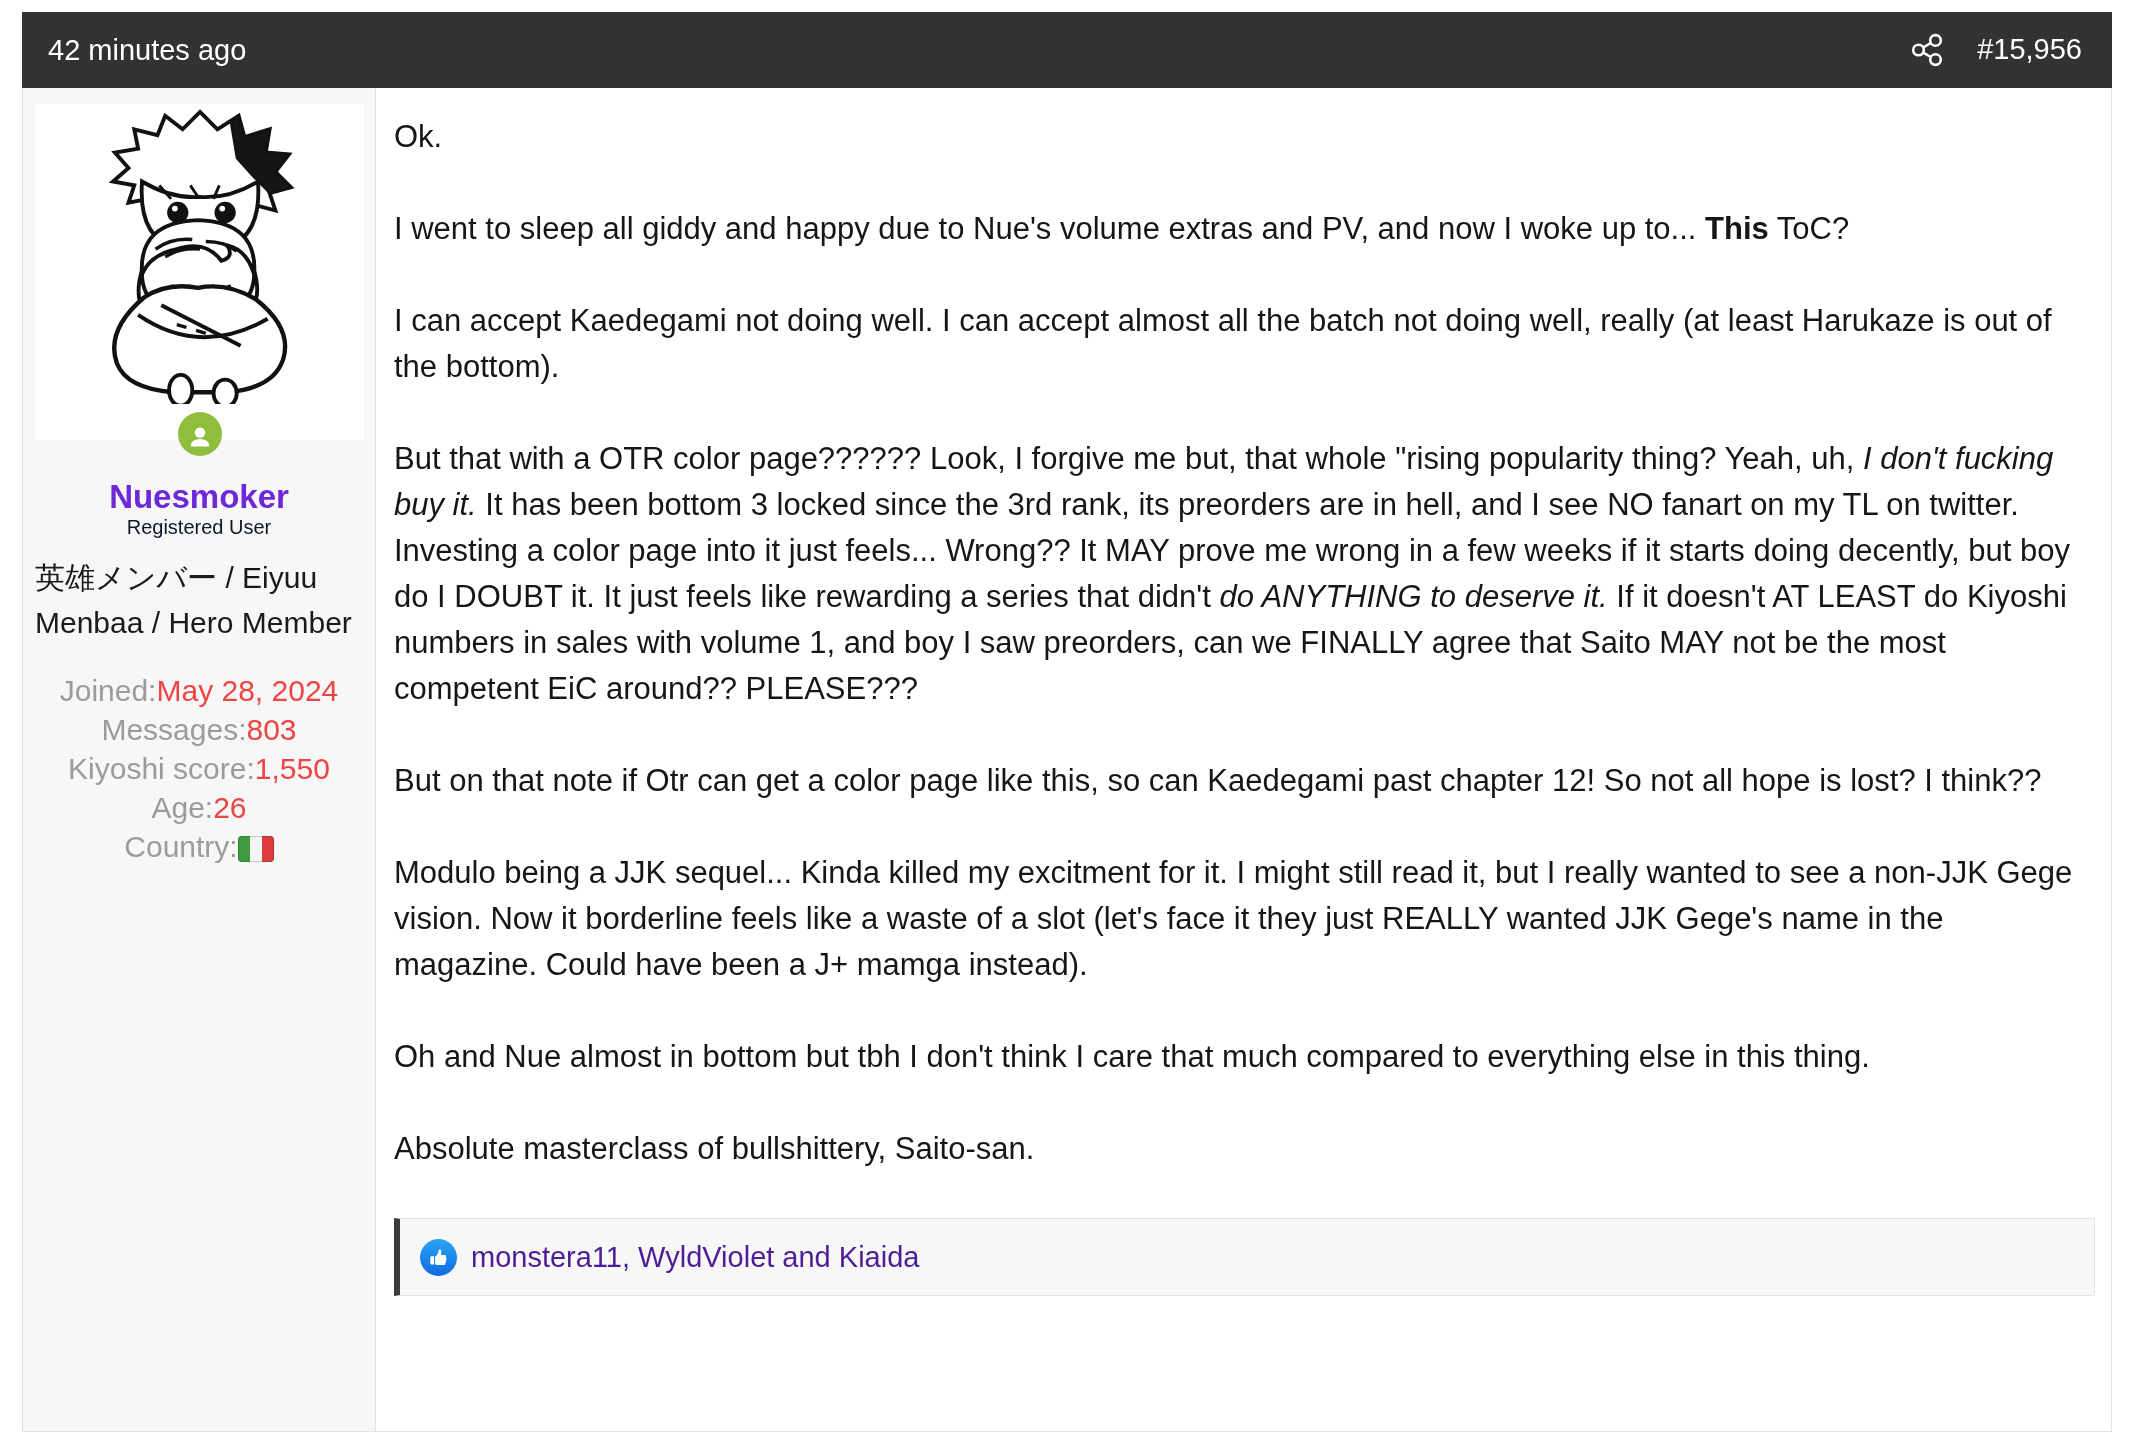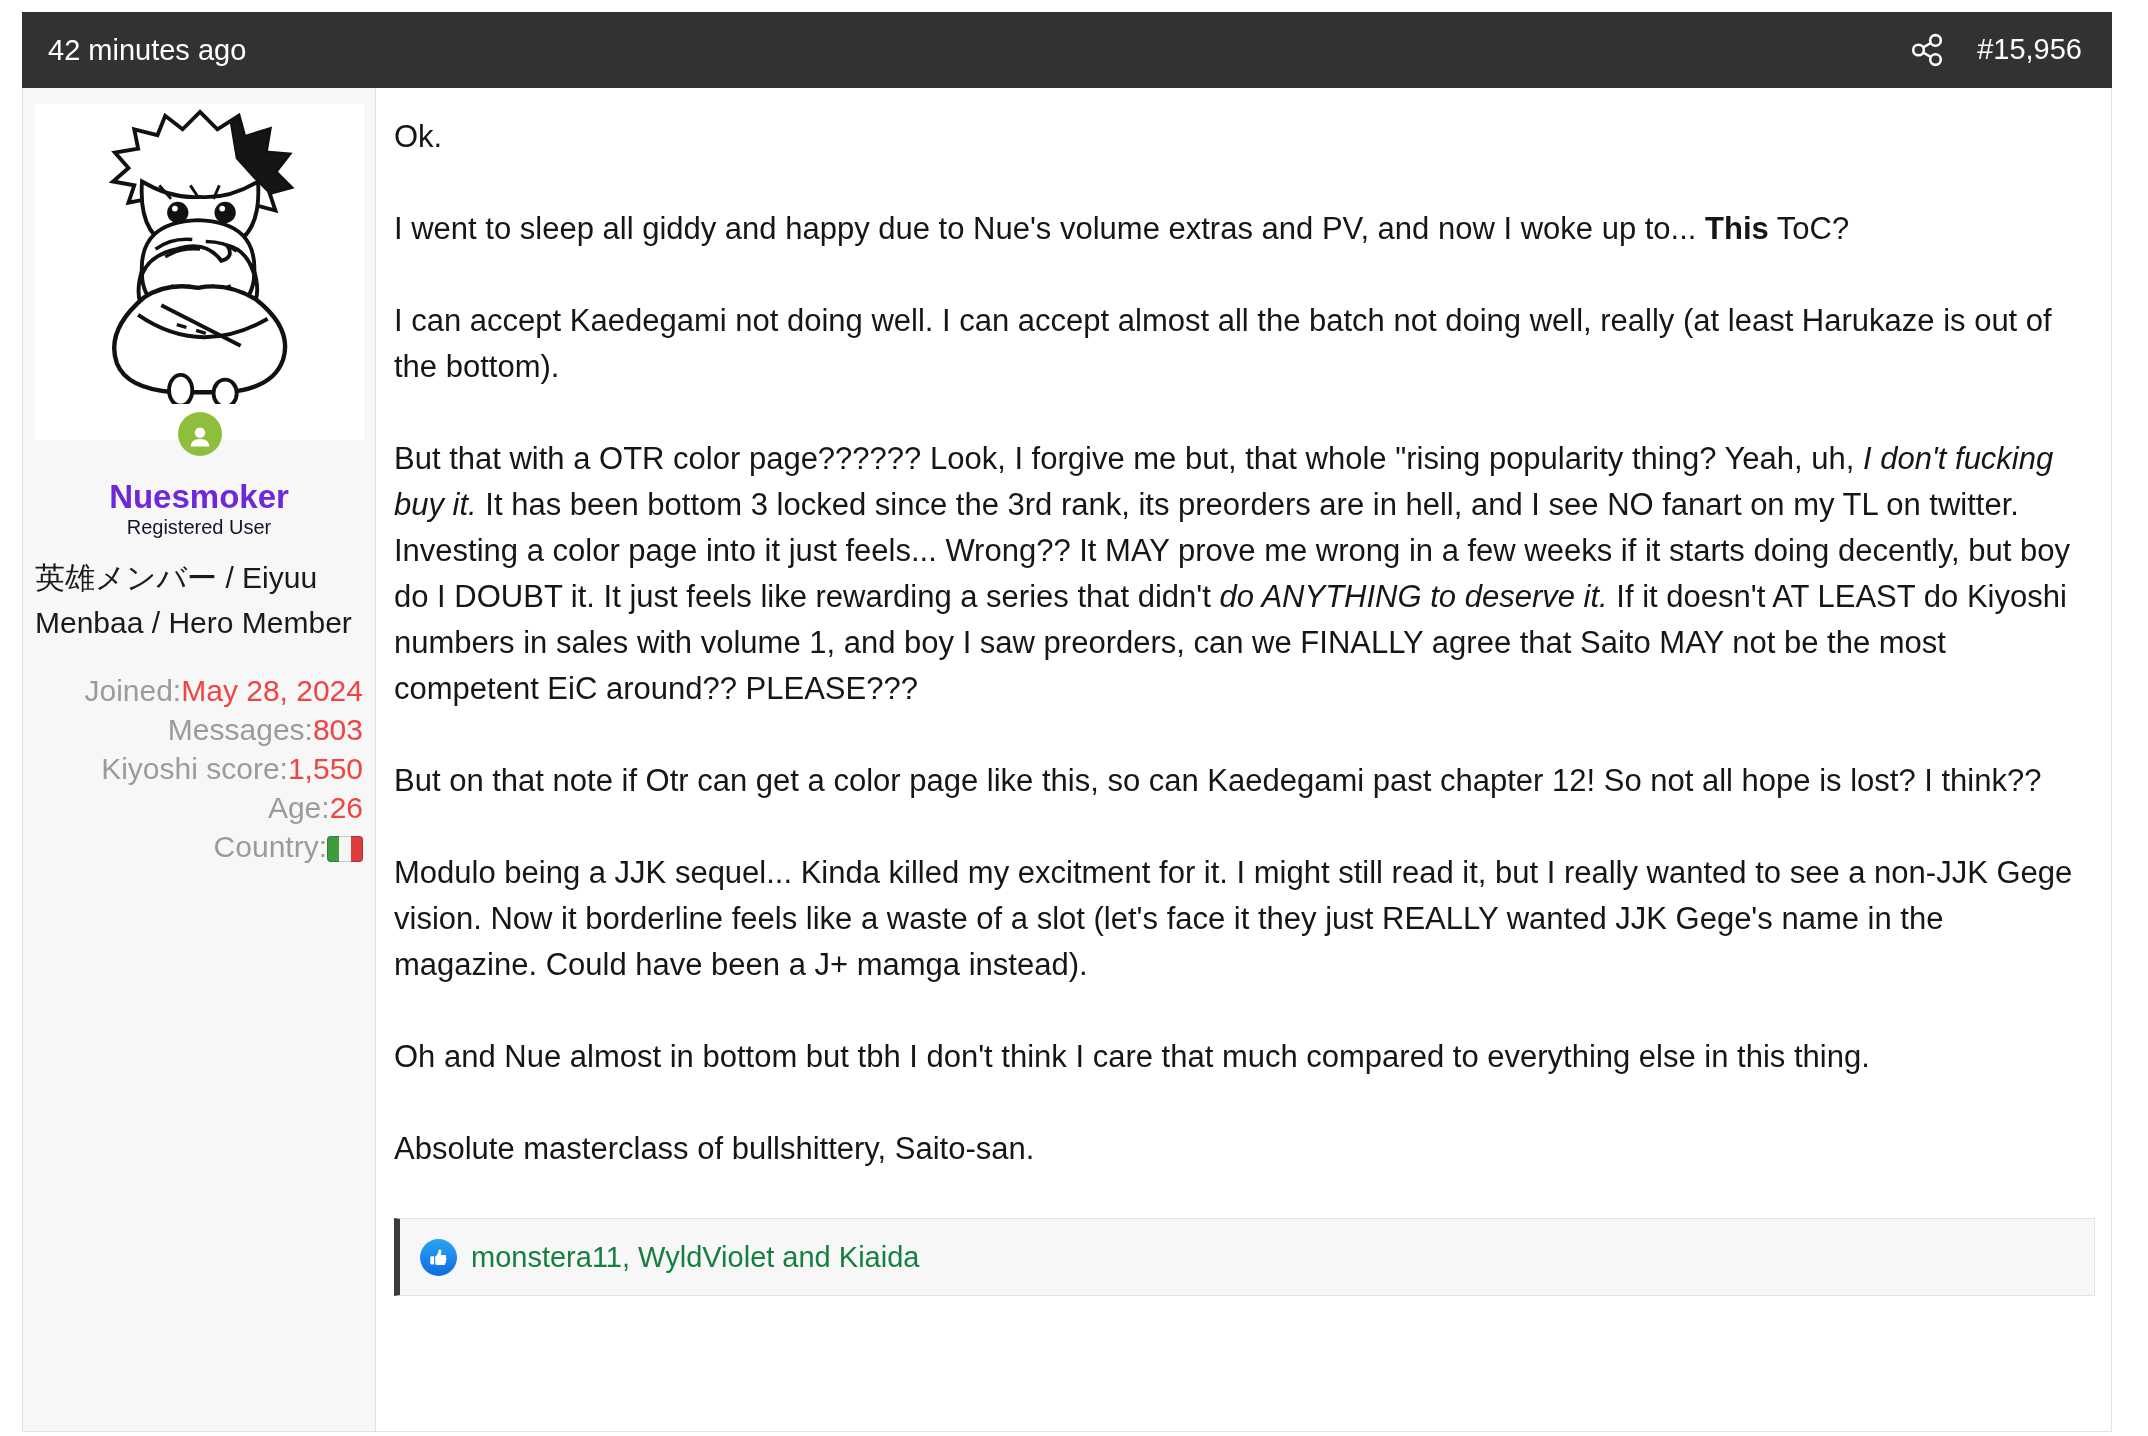--- a/index.html
+++ b/index.html
@@ -43,21 +43,21 @@
     width:44px; height:44px; border-radius:50%; background:#8fbe3c;
     display:flex; align-items:center; justify-content:center;
   }
   .username {
     margin-top:38px; text-align:center; font-weight:bold;
     font-size:33px; color:#6d28d9; cursor:pointer;
   }
   .user-role { text-align:center; font-size:20px; color:#0f172a; }
   .user-title { margin-top:16px; font-size:30px; line-height:45px; color:#1a1a1a; text-align:left; }
   .stats { margin-top:26px; font-size:30px; line-height:39px; }
-  .stat-row { display:flex; justify-content:flex-end; align-items:center; }
+  .stat-row { display:flex; justify-content:center; align-items:center; }
   .stat-label { color:#9b9b9b; }
   .stat-value { color:#ef4444; text-align:right; }
   .flag-it {
     display:inline-block; width:36px; height:26px; border-radius:4px;
     background:linear-gradient(90deg,#3f9b3f 0 33.3%,#f5f5f5 33.3% 66.6%,#dd3c3c 66.6% 100%);
     box-shadow:inset 0 0 0 1px rgba(0,0,0,0.18); vertical-align:middle;
   }
 
   
   .post-main { flex:1 1 auto; padding:26px 16px 24px 18px; }
@@ -70,21 +70,21 @@
   .reaction-bar {
     margin-top:2px; height:78px; background:#f7f7f7;
     border:1px solid #e4e4e4; border-left:6px solid #3b3b3b;
     display:flex; align-items:center; padding:0 20px; cursor:pointer;
   }
   .like-icon {
     width:37px; height:37px; border-radius:50%;
     background:linear-gradient(180deg,#2aa4f4 0%,#0f6be0 100%);
     display:flex; align-items:center; justify-content:center; flex:0 0 37px;
   }
-  .reaction-names { margin-left:14px; font-size:29px; color:#15803d; }
+  .reaction-names { margin-left:14px; font-size:29px; color:#4c1d95; }
 </style>
 </head>
 <body>
 
 <div class="post-wrap">
 
   <div class="post-header">
     <a class="timestamp">42 minutes ago</a>
     <div class="right">
       <span class="share-btn">

